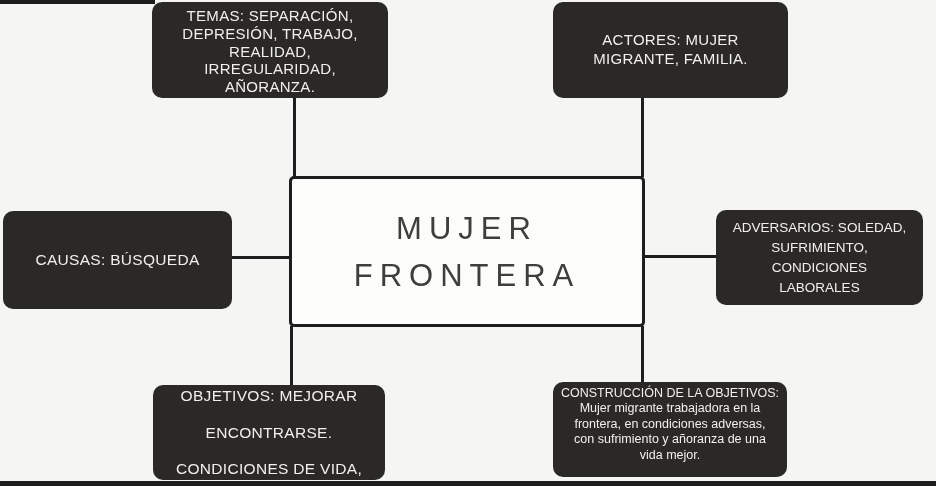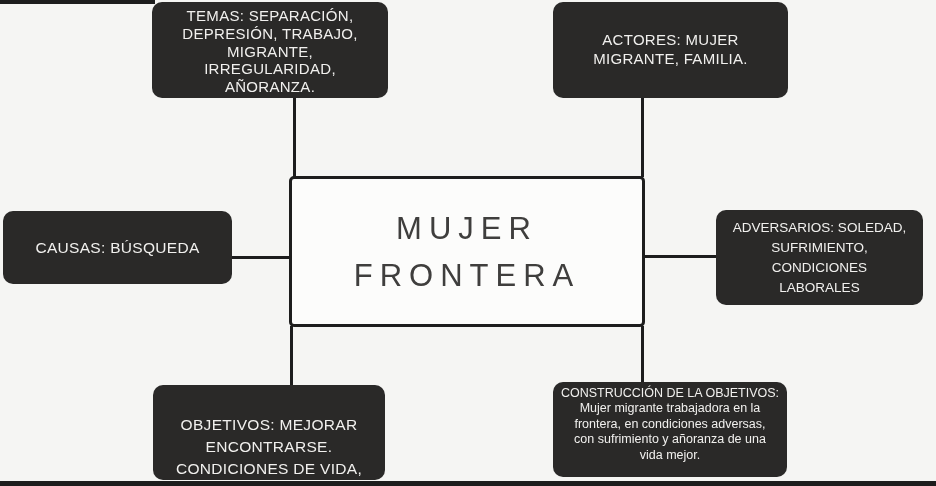--- a/index.html
+++ b/index.html
@@ -16,23 +16,23 @@
     background: var(--node-fill, #2a2928);
     color: var(--node-text, #f1f0ee);
     border-radius: 10px;
     text-align: center;
     box-sizing: border-box;
     letter-spacing: 0.3px;
   }
   .node .line { white-space: nowrap; }
   .node-temas        { left: 152px; top: 2px;   width: 236px; height: 96px; font-size: 15px;   line-height: 17.8px; padding-top: 5px; }
   .node-actores      { left: 553px; top: 2px;   width: 235px; height: 96px; font-size: 15px;   line-height: 19px;   padding-top: 28px; }
-  .node-causas       { left: 3px;   top: 211px; width: 229px; height: 73px; font-size: 15.5px; line-height: 22px;   display: flex; flex-direction: column; justify-content: center; }
+  .node-causas       { left: 3px;   top: 211px; width: 229px; height: 98px; font-size: 15.5px; line-height: 22px;   display: flex; flex-direction: column; justify-content: center; }
   .node-adversarios  { left: 716px; top: 210px; width: 207px; height: 95px; font-size: 13.5px; line-height: 20px;   letter-spacing: 0; display: flex; flex-direction: column; justify-content: center; }
-  .node-objetivos    { left: 153px; top: 385px; width: 232px; height: 95px; font-size: 15.5px; line-height: 22px;   display: flex; flex-direction: column; justify-content: flex-end; }
+  .node-objetivos    { left: 153px; top: 385px; width: 232px; height: 95px; font-size: 15.5px; line-height: 22px;   display: flex; flex-direction: column; justify-content: space-between; }
   .node-construccion { left: 553px; top: 382px; width: 234px; height: 95px; padding-top: 4px; letter-spacing: 0; }
   .node-construccion .heading { font-size: 12.5px; line-height: 15px; white-space: nowrap; }
   .node-construccion .body-line { font-size: 12.5px; line-height: 15.6px; white-space: nowrap; }
   .center-box {
     position: absolute;
     left: 289px; top: 176px; width: 356px; height: 151px;
     box-sizing: border-box;
     background: var(--center-fill, #fcfcfb);
     border: 3px solid var(--line, #1d1d1d);
     border-radius: 5px;
@@ -65,21 +65,21 @@
   <div class="connector conn-v-topleft"></div>
   <div class="connector conn-v-topright"></div>
   <div class="connector conn-h-left"></div>
   <div class="connector conn-h-right"></div>
   <div class="connector conn-v-bottomleft"></div>
   <div class="connector conn-v-bottomright"></div>
 
   <div class="node node-temas">
     <div class="line">TEMAS: SEPARACIÓN,</div>
     <div class="line">DEPRESIÓN, TRABAJO,</div>
-    <div class="line">MIGRANTE,</div>
+    <div class="line">REALIDAD,</div>
     <div class="line">IRREGULARIDAD,</div>
     <div class="line">AÑORANZA.</div>
   </div>
 
   <div class="node node-actores">
     <div class="line">ACTORES: MUJER</div>
     <div class="line">MIGRANTE, FAMILIA.</div>
   </div>
 
   <div class="node node-causas">

